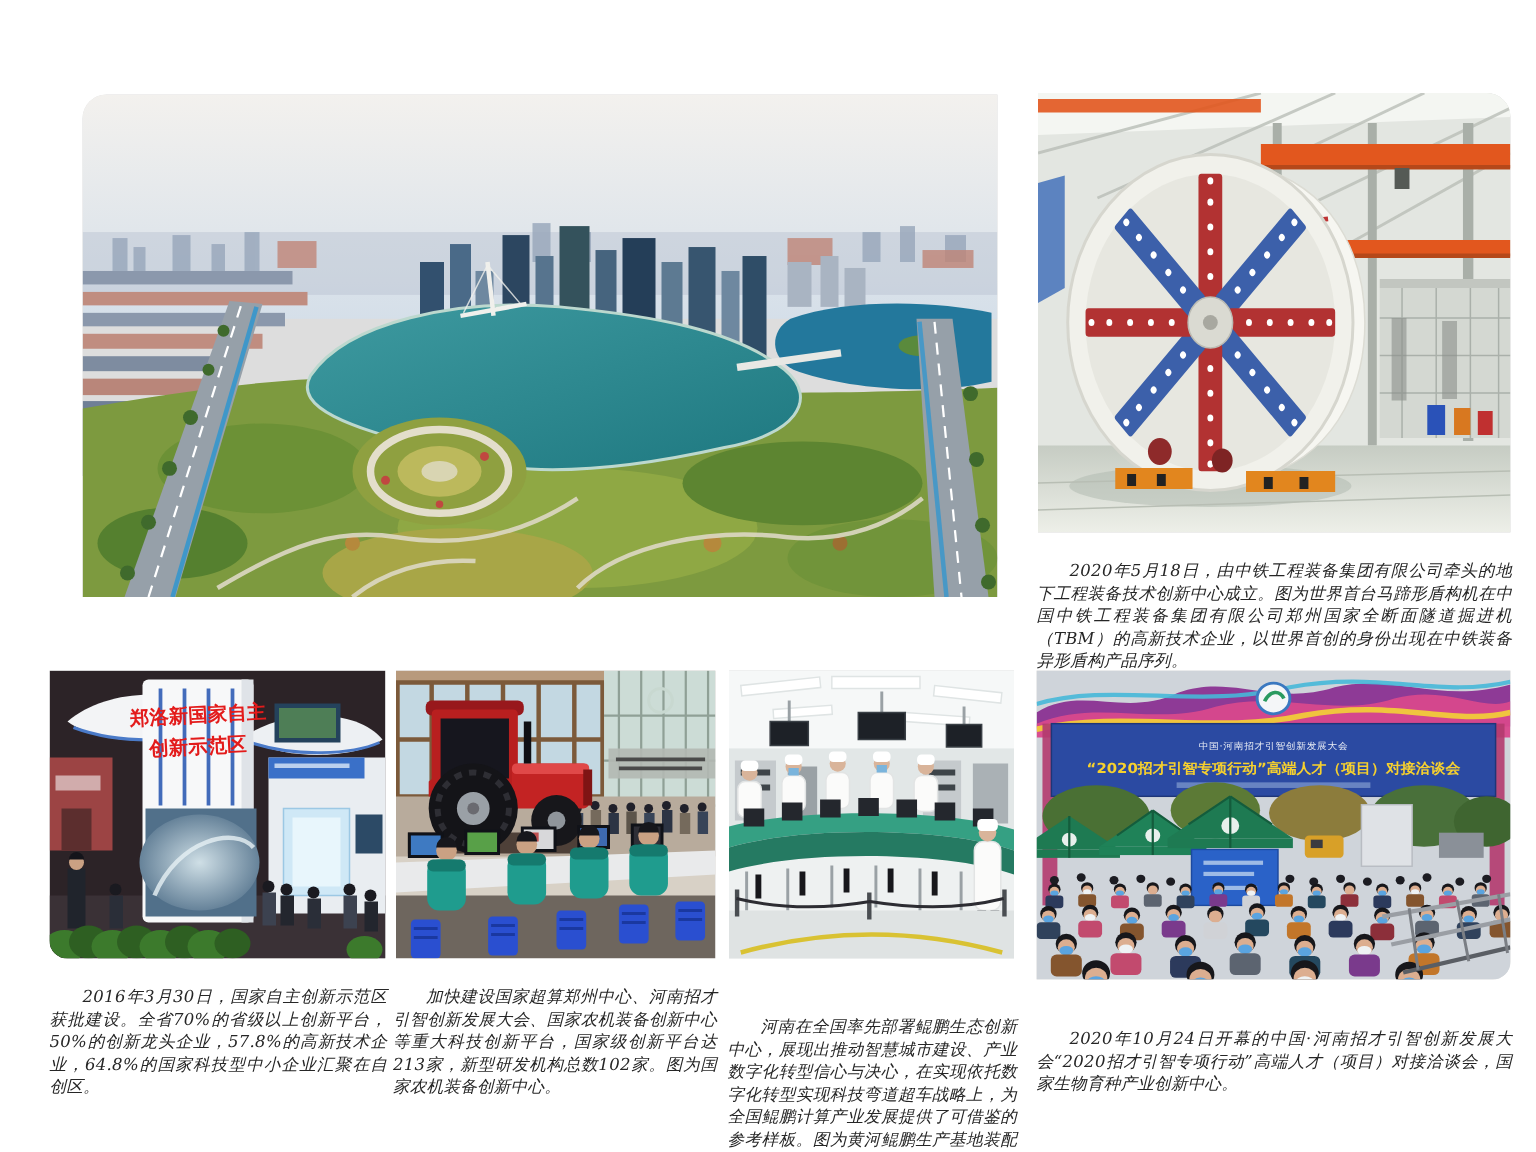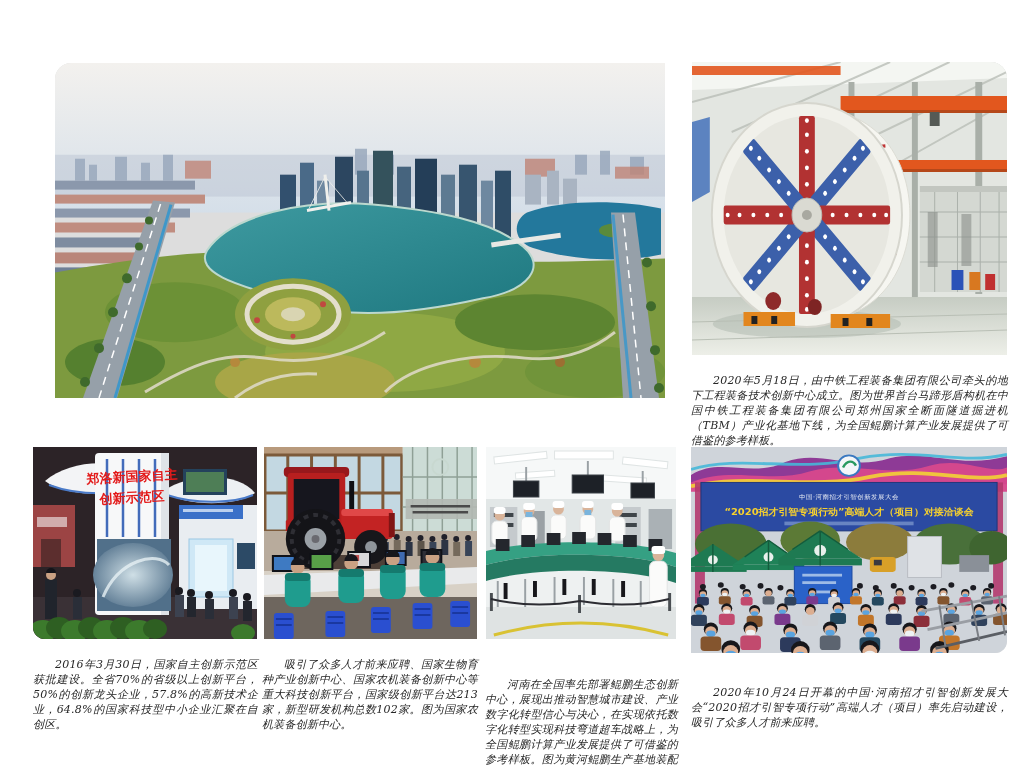--- a/index.html
+++ b/index.html
@@ -919,19 +919,19 @@
       </g>
       <g>
         <path d="M232,176 L318,160" stroke="#9a9ea4" stroke-width="3" fill="none"></path>
         <path d="M238,196 L318,178" stroke="#9a9ea4" stroke-width="3" fill="none"></path>
         <path d="M246,216 L318,198" stroke="#5a5e64" stroke-width="3" fill="none"></path>
         <path d="M250,170 L256,214 M282,164 L290,208 M310,160 L316,202" stroke="#7a7e84" stroke-width="2"></path>
       </g>
     </svg>
   </div>
 
-  <p class="caption c2">2020年5月18日，由中铁工程装备集团有限公司牵头的地下工程装备技术创新中心成立。图为世界首台马蹄形盾构机在中国中铁工程装备集团有限公司郑州国家全断面隧道掘进机（TBM）产业化基地下线，为全国鲲鹏计算产业发展提供了可借鉴的参考样板。</p>
+  <p class="caption c2">2020年5月18日，由中铁工程装备集团有限公司牵头的地下工程装备技术创新中心成立。图为世界首台马蹄形盾构机在中国中铁工程装备集团有限公司郑州国家全断面隧道掘进机（TBM）的高新技术企业，以世界首创的身份出现在中铁装备异形盾构产品序列。</p>
   <p class="caption c3">2016年3月30日，国家自主创新示范区获批建设。全省70%的省级以上创新平台，50%的创新龙头企业，57.8%的高新技术企业，64.8%的国家科技型中小企业汇聚在自创区。</p>
-  <p class="caption c4">吸引了众多人才前来应聘、国家生物育种产业创新中心、国家农机装备创新中心等重大科技创新平台，国家级创新平台达213家，新型研发机构总数102家。图为国家农机装备创新中心。</p>
+  <p class="caption c4">加快建设国家超算郑州中心、河南招才引智创新发展大会、国家农机装备创新中心等重大科技创新平台，国家级创新平台达213家，新型研发机构总数102家。图为国家农机装备创新中心。</p>
   <p class="caption c5">河南在全国率先部署鲲鹏生态创新中心，展现出推动智慧城市建设、产业数字化转型信心与决心，在实现依托数字化转型实现科技弯道超车战略上，为全国鲲鹏计算产业发展提供了可借鉴的参考样板。图为黄河鲲鹏生产基地装配车间。</p>
-  <p class="caption c6">2020年10月24日开幕的中国·河南招才引智创新发展大会“2020招才引智专项行动”高端人才（项目）率先启动建设，吸引了众多人才前来应聘。</p>
+  <p class="caption c6">2020年10月24日开幕的中国·河南招才引智创新发展大会“2020招才引智专项行动”高端人才（项目）对接洽谈会，国家生物育种产业创新中心。</p>
 
 </div>
 
 </body></html>

